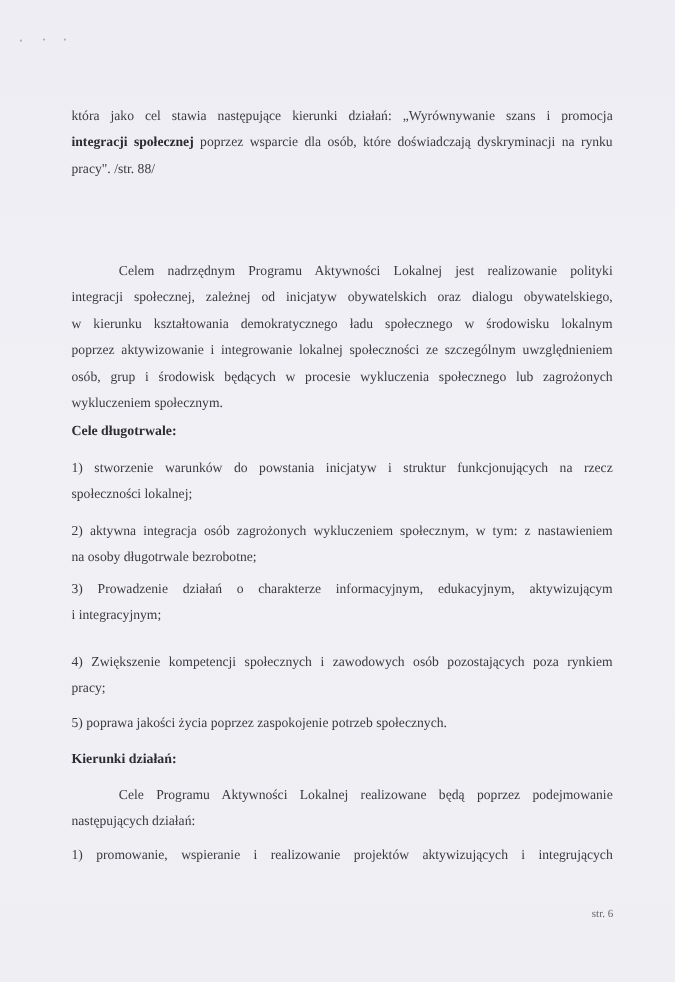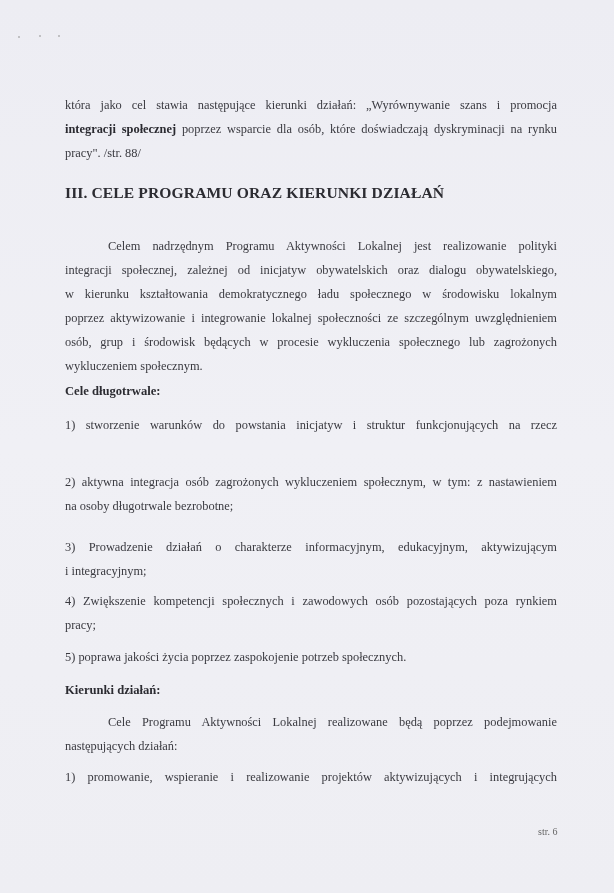--- a/index.html
+++ b/index.html
@@ -37,53 +37,51 @@
   </div>
 
   <div class="content" style="top:93px">
     <p class="p">
       <span class="j">która jako cel stawia następujące kierunki działań: „Wyrównywanie szans i promocja</span>
       <span class="j"><b>integracji społecznej</b><span> poprzez wsparcie dla osób, które doświadczają dyskryminacji na rynku</span></span>
       <span class="l">pracy". /str. 88/</span>
     </p>
   </div>
 
-  <div class="content" style="top:184px">
-    <h1 class="h1">III. CELE PROGRAMU ORAZ KIERUNKI DZIAŁAŃ</h1>
-  </div>
 
   <div class="content" style="top:234px">
     <p class="p">
       <span class="j" style="padding-left:43px">Celem nadrzędnym Programu Aktywności Lokalnej jest realizowanie polityki</span>
       <span class="j">integracji społecznej, zależnej od inicjatyw obywatelskich oraz dialogu obywatelskiego,</span>
       <span class="j">w kierunku kształtowania demokratycznego ładu społecznego w środowisku lokalnym</span>
       <span class="j">poprzez aktywizowanie i integrowanie lokalnej społeczności ze szczególnym uwzględnieniem</span>
       <span class="j">osób, grup i środowisk będących w procesie wykluczenia społecznego lub zagrożonych</span>
       <span class="l">wykluczeniem społecznym.</span>
     </p>
   </div>
 
   <div class="content" style="top:384px">
     <h2 class="h2">Cele długotrwale:</h2>
   </div>
 
   <div class="content" style="top:413px">
     <p class="p">
       <span class="j">1) stworzenie warunków do powstania inicjatyw i struktur funkcjonujących na rzecz</span>
+      <span class="l">społeczności lokalnej;</span>
     </p>
   </div>
 
   <div class="content" style="top:470px">
     <p class="p">
       <span class="j">2) aktywna integracja osób zagrożonych wykluczeniem społecznym, w tym: z nastawieniem</span>
       <span class="l">na osoby długotrwale bezrobotne;</span>
     </p>
   </div>
 
-  <div class="content" style="top:535px">
+  <div class="content" style="top:523px">
     <p class="p">
       <span class="j">3) Prowadzenie działań o charakterze informacyjnym, edukacyjnym, aktywizującym</span>
       <span class="l">i integracyjnym;</span>
     </p>
   </div>
 
   <div class="content" style="top:589px">
     <p class="p">
       <span class="j">4) Zwiększenie kompetencji społecznych i zawodowych osób pozostających poza rynkiem</span>
       <span class="l">pracy;</span>

